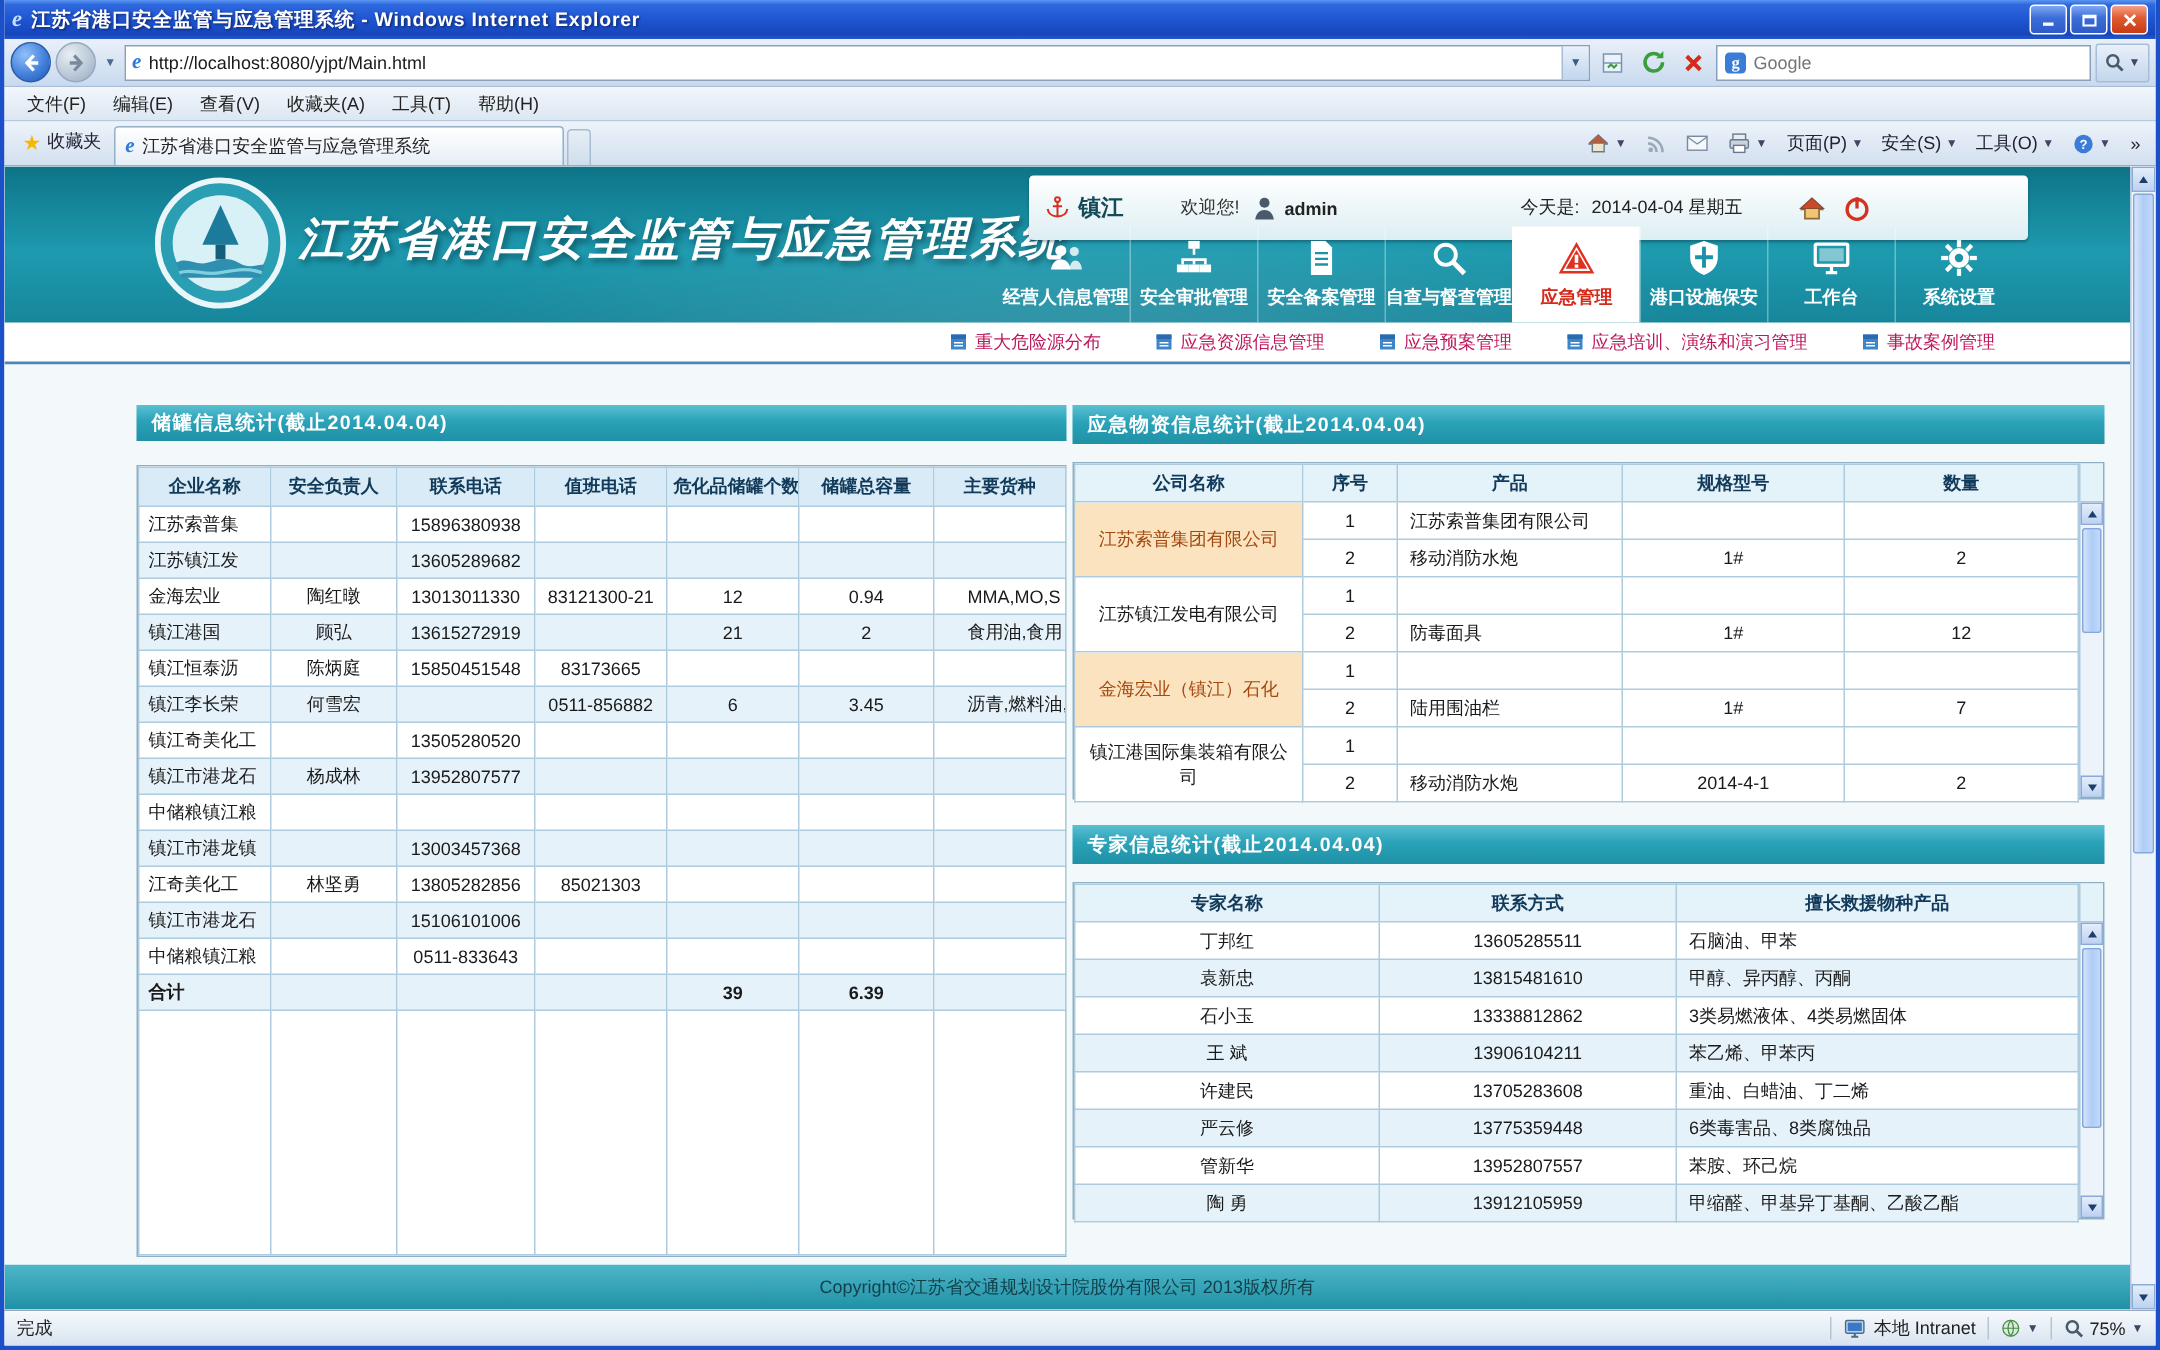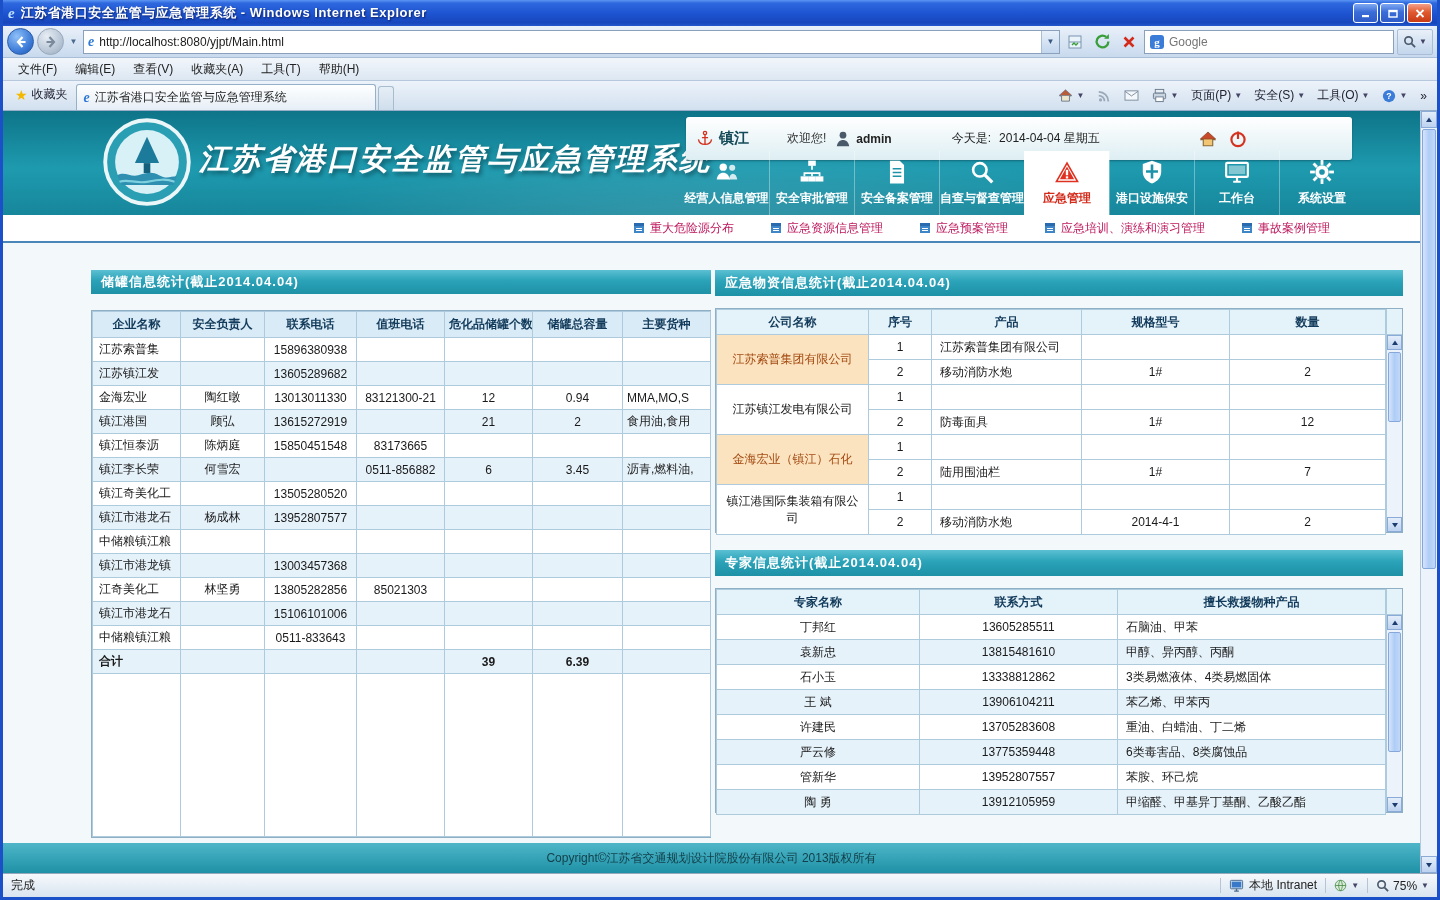--- a/index.html
+++ b/index.html
@@ -50,24 +50,24 @@
 .page-main{position:absolute;left:0;top:0;right:17px;bottom:0;display:flex;flex-direction:column}
 
 
 .pg-header{height:104px;flex:none;position:relative;background:radial-gradient(ellipse 700px 150px at 50% 115%,rgba(255,255,255,.14),transparent 60%),linear-gradient(180deg,#0E7488 0%,#1E9AAF 55%,#17869B 100%)}
 .logo{position:absolute;left:100px;top:7px;width:88px;height:88px}
 .site-title{position:absolute;left:196px;top:28px;font-size:30px;font-weight:bold;font-style:italic;color:#fff;letter-spacing:2px;text-shadow:2px 3px 4px rgba(0,40,50,.55);white-space:nowrap}
 .user-strip{position:absolute;left:683px;top:6px;width:666px;height:43px;background:linear-gradient(180deg,#FFFFFF,#DDEEF3);border-radius:3px;display:flex;align-items:center;gap:8px;padding:0 10px;box-shadow:0 1px 2px rgba(0,30,40,.35)}
 .city{display:flex;align-items:center;gap:5px;font-size:15px;font-weight:bold;color:#154A58}
 .welcome{color:#333;margin-left:30px}
 .admin{display:flex;align-items:center;gap:4px;color:#222;font-weight:bold}
-.date{margin-left:52px;color:#222;display:flex;gap:8px;white-space:nowrap}
+.date{margin-left:114px;color:#222;display:flex;gap:8px;white-space:nowrap}
 .strip-icons{margin-left:auto;display:flex;gap:12px;align-items:center;padding-right:95px}
 .strip-ic{width:18px;height:18px;cursor:pointer;display:flex}
-.main-nav{position:absolute;right:56px;bottom:0;height:64px;display:flex}
+.main-nav{position:absolute;right:72px;bottom:0;height:64px;display:flex}
 .nav-item{width:85px;display:flex;flex-direction:column;align-items:center;justify-content:center;gap:5px;color:#fff;border-left:1px solid rgba(255,255,255,.35);cursor:pointer}
 .nav-item:first-child{border-left:none}
 .nav-ic{width:26px;height:26px;color:#fff;display:flex}
 .nav-ic svg{width:100%;height:100%}
 .nav-lb{font-size:12px;font-weight:bold;white-space:nowrap}
 .nav-item.active{background:#fff;color:#D42A1A}
 .nav-item.active .nav-ic{color:#D42A1A}
 
 
 .subnav{height:28px;flex:none;background:#fff;border-bottom:2px solid #4A86B8;display:flex;align-items:center;justify-content:flex-end;gap:36px;padding-right:90px}
@@ -87,21 +87,21 @@
 .exp-tblwrap{position:absolute;left:0;top:38px;right:0;height:225px;border:1px solid #8FB0C4;background:#fff}
 
 table.tbl{width:100%;height:100%;border-collapse:collapse;table-layout:fixed;background:#fff}
 .tbl th,.tbl td{border:1px solid #AECBDD;font-size:12px;text-align:center;white-space:nowrap;overflow:hidden;padding:2px 4px}
 .tbl thead th{background:#D9EBF7;color:#123A5A;font-weight:bold;height:26px}
 .tbl tbody td{height:24px;color:#1A1A1A}
 tr.alt td{background:#E6F2FA}
 tr.total td{font-weight:bold}
 tr.filler td{height:auto;background:#fff}
 #tank-table td.c0{text-align:left;padding-left:6px}
-#tank-table td.c6{text-align:left;padding-left:4px}
+#tank-table td.c6{text-align:left;padding-left:22px}
 #sup-table,#exp-table{width:calc(100% - 16px);height:100%}
 #sup-table thead th,#exp-table thead th{background:#E4F2FA;height:25px}
 #sup-table td{height:25px}
 #exp-table td{height:25px}
 #sup-table td.company{white-space:normal;line-height:1.35}
 #sup-table td.company.hl{background:#FBE3C0;color:#A34A10}
 #sup-table td.prod{text-align:left;padding-left:8px}
 #exp-table td.spec{text-align:left;padding-left:8px}
 
 

